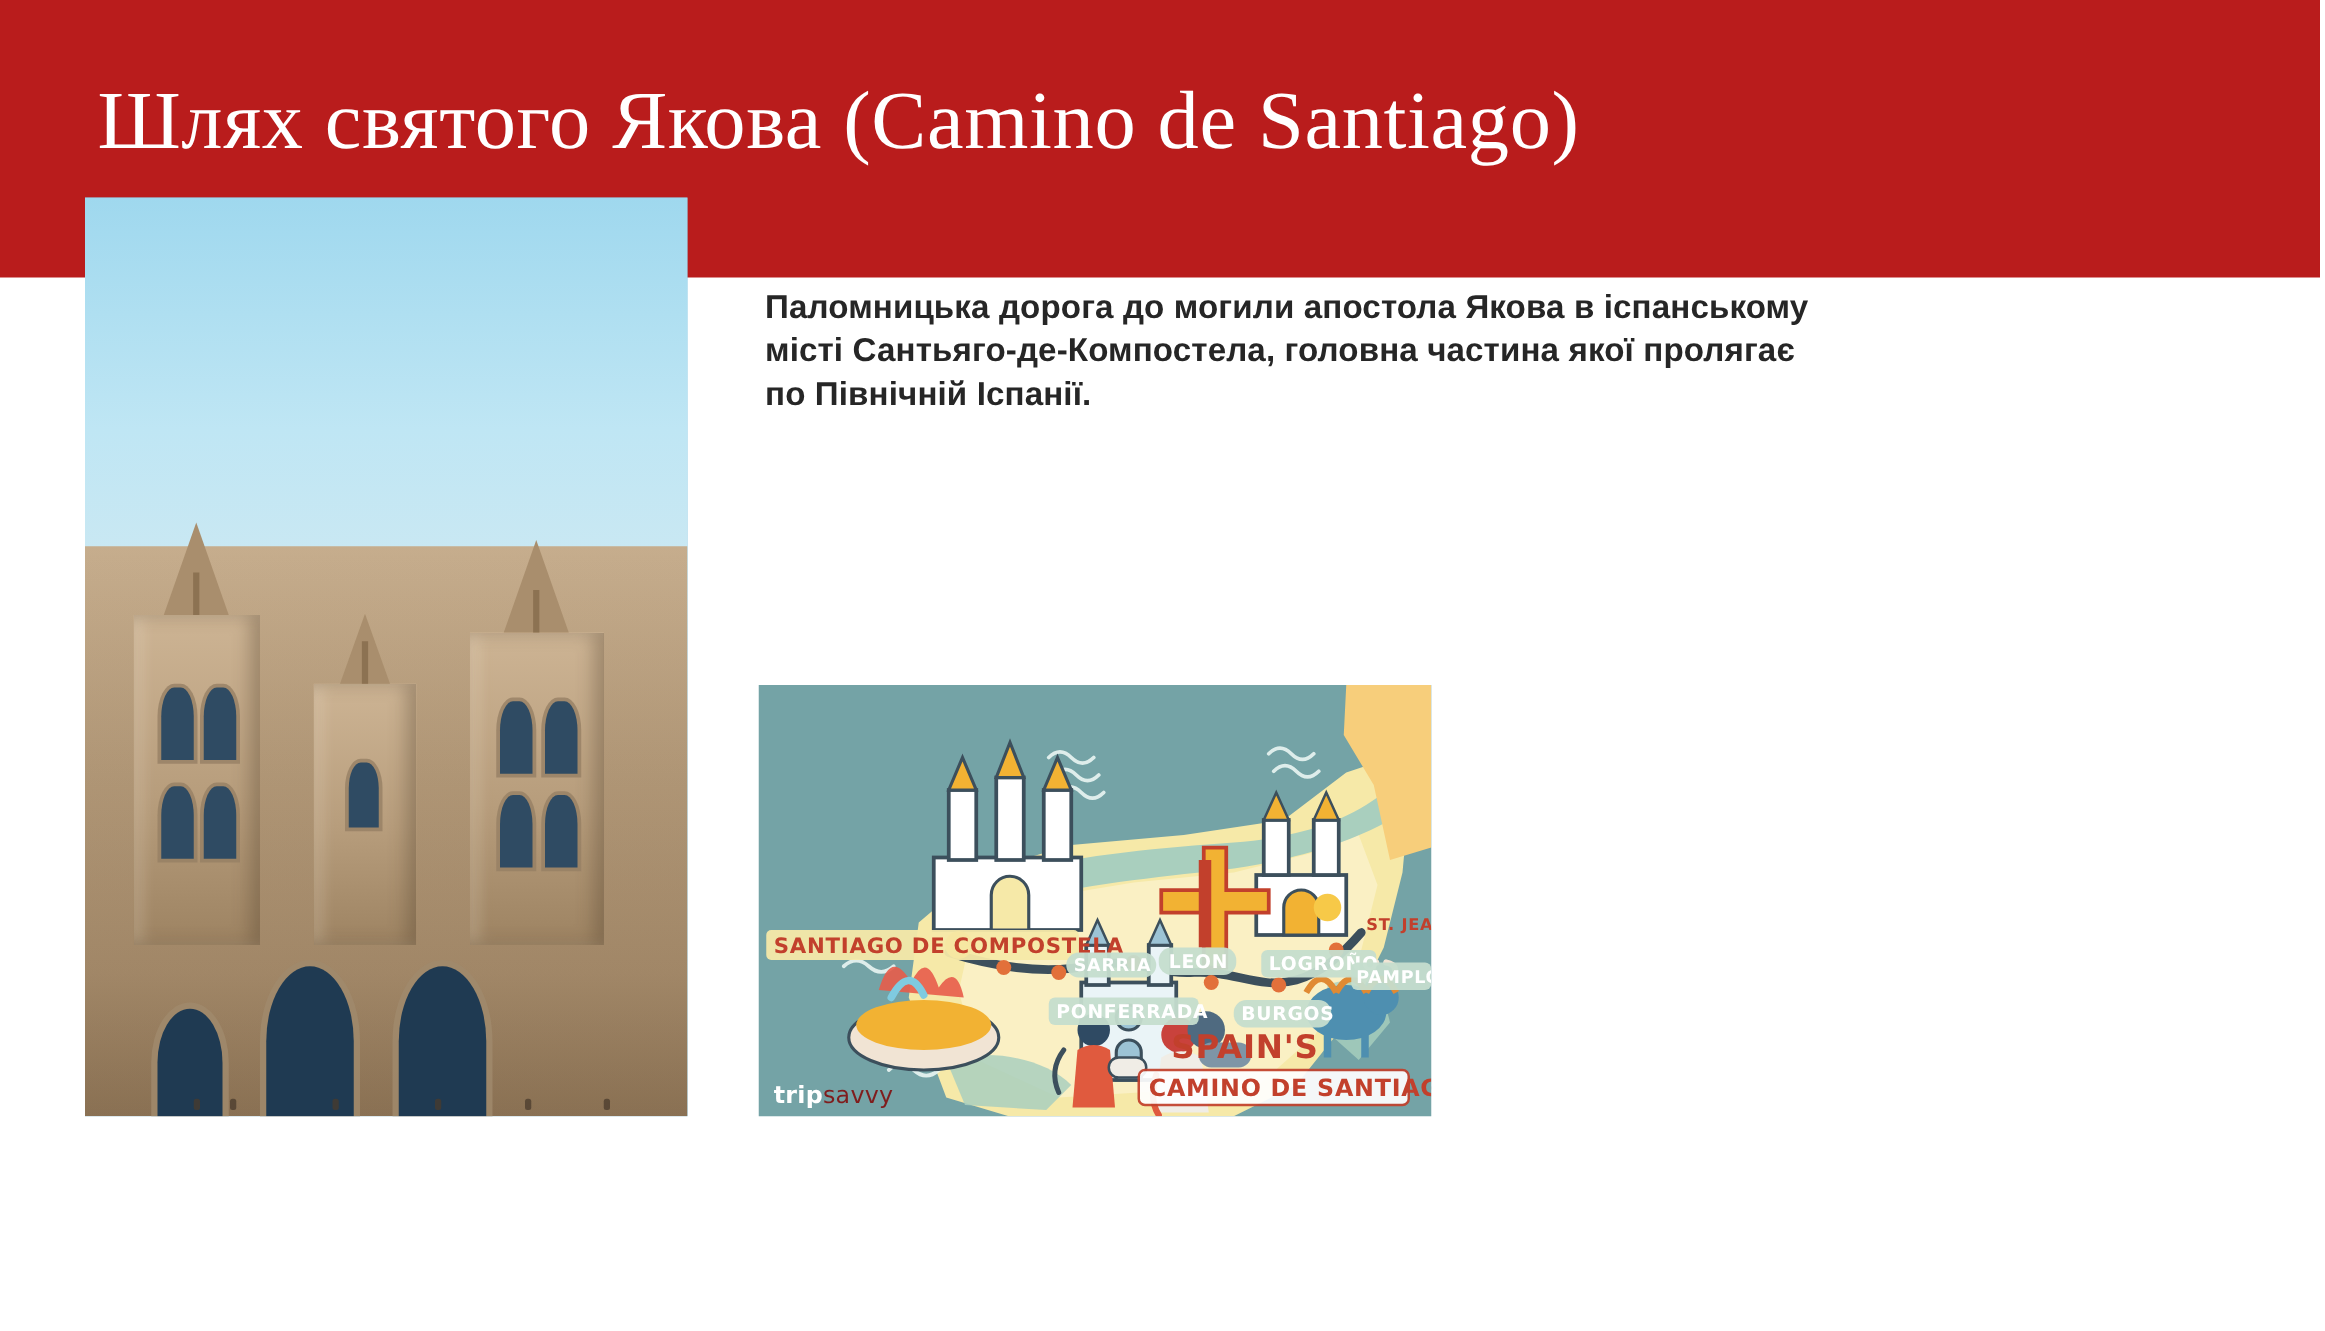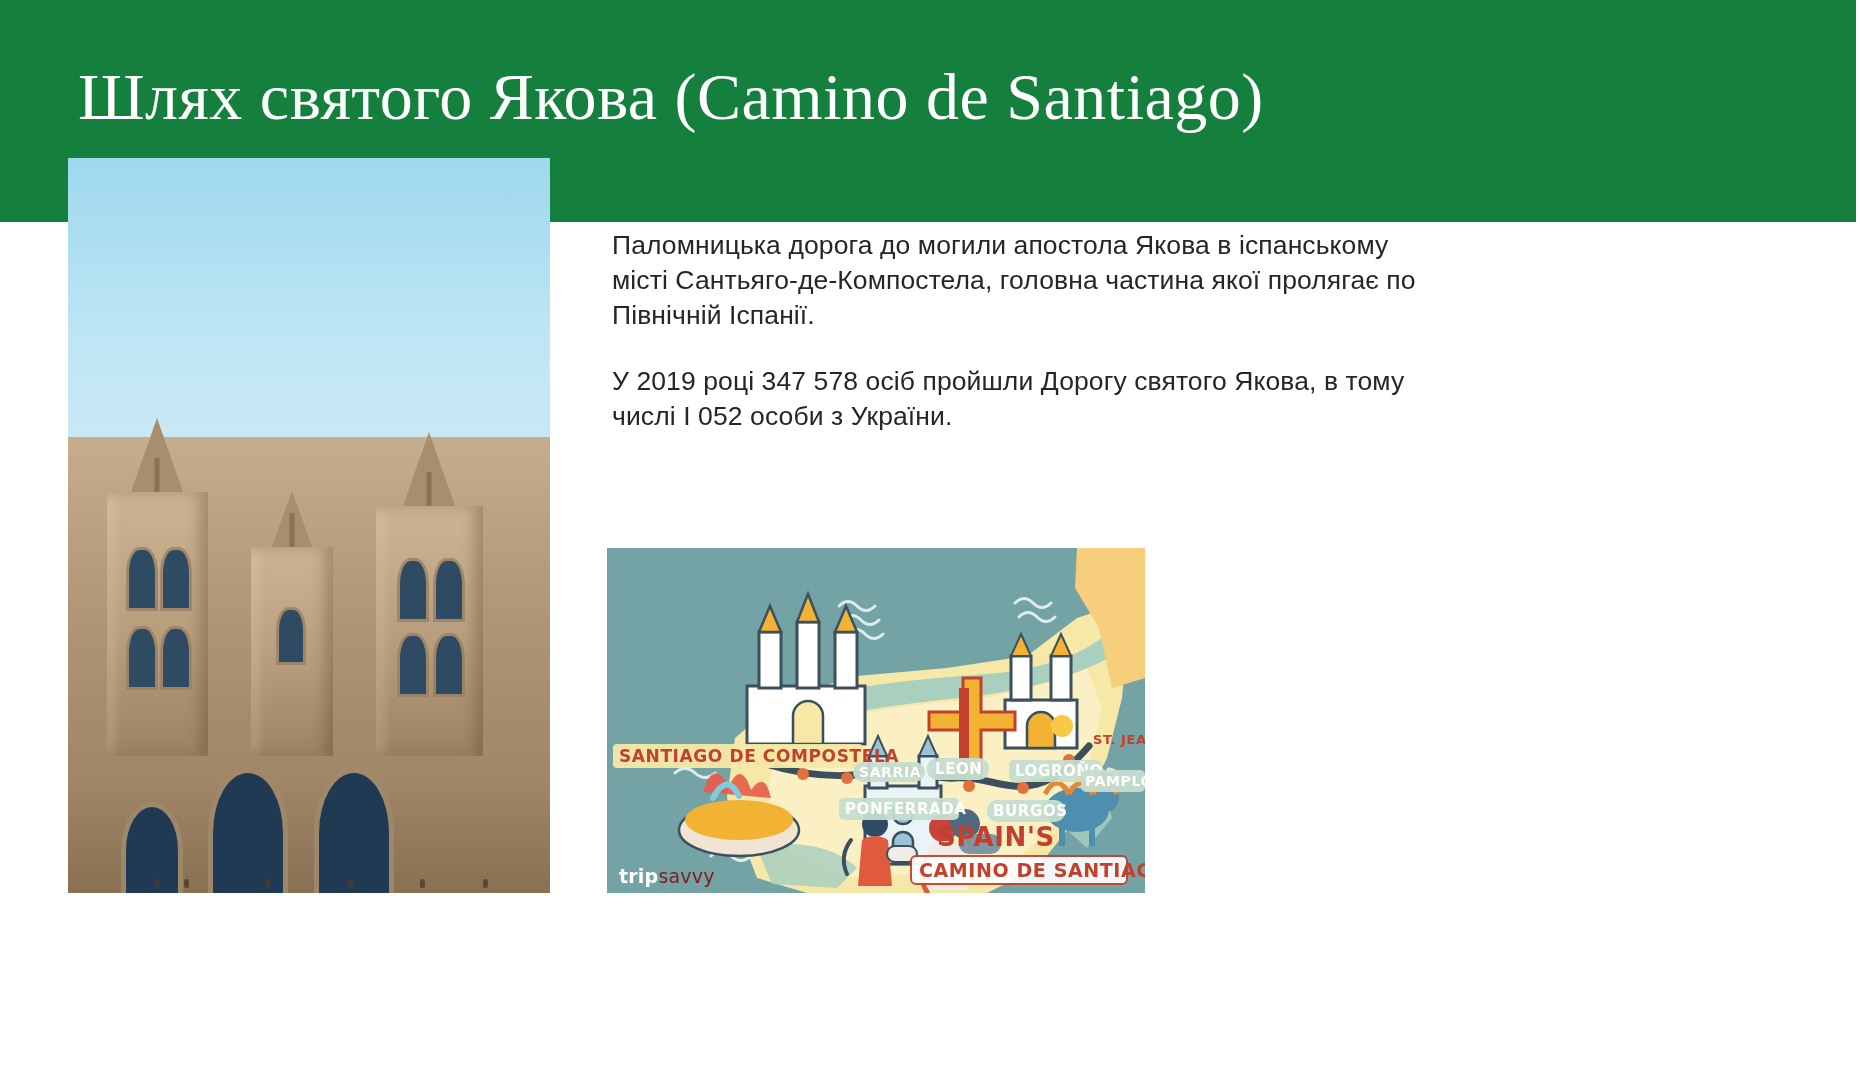--- a/index.html
+++ b/index.html
@@ -19,21 +19,21 @@
     overflow: hidden;
   }
 
   
   #header-band {
     position: absolute;
     left: 0;
     top: 0;
     width: 1856px;
     height: 222px;
-    background: #15803d;
+    background: #b91c1c;
   }
   #page-title {
     position: absolute;
     left: 78px;
     top: 62px;
     width: 1700px;
     color: #ffffff;
     font-family: "Liberation Serif", "DejaVu Serif", serif;
     font-size: 66px;
     line-height: 1.06;
@@ -135,20 +135,21 @@
     left: 612px;
     top: 228px;
     width: 838px;
     color: #262626;
     font-size: 26.5px;
     line-height: 1.33;
     letter-spacing: 0.1px;
   }
   #body-copy p {
     margin: 0 0 30px 0;
+    font-weight: bold;
   }
   #body-copy p:last-child { margin-bottom: 0; }
 
   
   #camino-map {
     position: absolute;
     left: 607px;
     top: 548px;
     width: 538px;
     height: 345px;
@@ -219,21 +220,20 @@
       <div class="crowd-dot" style="left:24%;"></div>
       <div class="crowd-dot" style="left:41%;"></div>
       <div class="crowd-dot" style="left:58%;"></div>
       <div class="crowd-dot" style="left:73%;"></div>
       <div class="crowd-dot" style="left:86%;"></div>
     </div>
   </div>
 
   <div id="body-copy">
     <p>Паломницька дорога до могили апостола Якова в іспанському місті Сантьяго-де-Компостела, головна частина якої пролягає по Північній Іспанії.</p>
-    <p>У 2019 році 347 578 осіб пройшли Дорогу святого Якова, в тому числі І 052 особи з України.</p>
   </div>
 
   <div id="camino-map">
     <svg width="538" height="345" viewBox="0 0 538 345" xmlns="http://www.w3.org/2000/svg">
 
       <rect x="0" y="0" width="538" height="345" fill="#74A3A6"></rect>
 
       <path d="M150,330 L120,250 L128,190 L175,150 L250,128 L340,120 L420,108 L470,70
                L500,60 L520,95 L515,150 L500,210 L470,270 L430,320 L380,345 L200,345 Z" fill="#F6E9A8"></path>
       <path d="M175,300 L160,245 L170,200 L215,172 L300,158 L380,150 L440,135 L480,120

